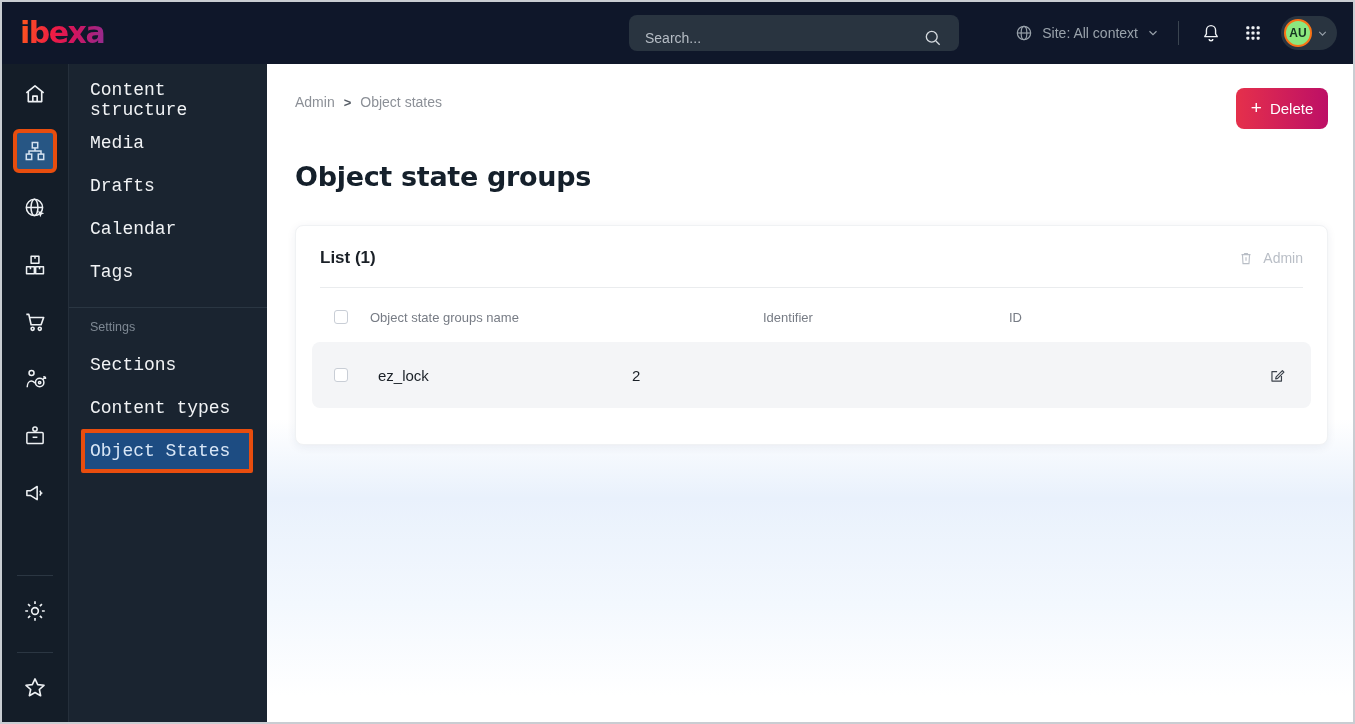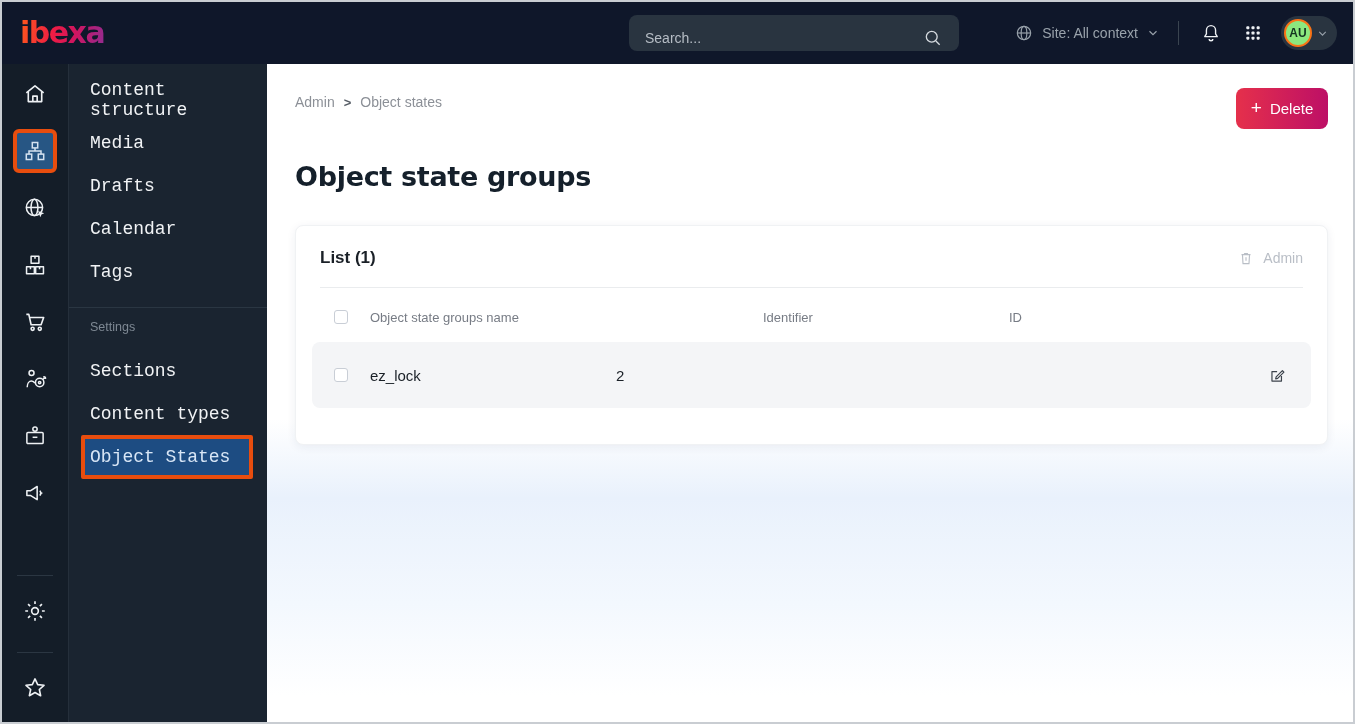--- a/index.html
+++ b/index.html
@@ -30,21 +30,21 @@
   .iconbar { width:67px; flex:none; background:#141d28; border-right:1px solid #252f3b; display:flex; flex-direction:column; align-items:center; padding:8px 0 12px; }
   .rail-item { width:44px; height:44px; flex:none; display:flex; align-items:center; justify-content:center; margin-bottom:13px; border-radius:6px; }
   .rail-item.active { background:#275684; border:4px solid #e84d0e; }
   .rail-divider { width:36px; height:1px; background:#2b3642; margin:6px 0 13px; flex:none; }
   .spacer { margin-top:auto; }
 
   
   .menubar { width:198px; flex:none; background:#1a2430; padding-top:14px; color:#f1f3f5; }
   .menu-item { height:43px; display:flex; align-items:center; padding-left:21px; font-size:18px; cursor:default;font-family:Liberation Mono, monospace; }
   .menu-section-divider { height:1px; background:#2a3642; margin:14px 0 12px; }
-  .menu-section-label { padding-left:21px; font-size:12.5px; color:#7e8893; margin-bottom:15px; }
+  .menu-section-label { padding-left:21px; font-size:12.5px; color:#7e8893; margin-bottom:9px; }
   .menu-item.active { margin:0 14px 0 12px; border:4px solid #e84d0e; background:#1d4c82; padding-left:5px; border-radius:2px; color:#d8e6f6; height:44px; }
 
   
   .main { flex:1; min-width:0; position:relative; padding:24px 25px 0 28px;
           background:linear-gradient(180deg,#ffffff 0%,#ffffff 54%,#e9f1fc 66%,#f3f8fe 82%,#ffffff 96%); }
   .main-top { display:flex; justify-content:space-between; align-items:flex-start; }
   .breadcrumb { margin-top:6px; font-size:14px; color:#8c9097; display:flex; align-items:center; gap:9px; }
   .breadcrumb .sep { color:#565d66; font-weight:700; font-size:13px; }
   .create-btn { width:92px; height:41px; border:none; border-radius:8px; color:#fff; font-size:15px; font-family:"Liberation Sans", sans-serif;
                 background:linear-gradient(90deg,#e5304b,#bd0f66); display:flex; align-items:center; justify-content:center; gap:8px; cursor:pointer; }
@@ -62,21 +62,21 @@
   .cols { display:flex; align-items:center; padding-left:14px; margin-top:18px; height:22px; }
   .row  { display:flex; align-items:center; margin:14px -8px 0; background:#f4f5f7; border-radius:8px; height:66px; padding:0 24px 0 22px; }
   .cell-check { width:36px; flex:none; display:flex; align-items:center; }
   .cell-name  { width:393px; flex:none; }
   .cell-ident { width:246px; flex:none; }
   .cell-id    { flex:1; }
   .cell-action{ width:30px; flex:none; display:flex; justify-content:flex-end; }
   .col-label { font-size:13px; color:#777c85; }
   .checkbox { width:14px; height:14px; border:1px solid #c9ced6; border-radius:3px; background:#fff; display:inline-block; }
   .link-name { font-size:15px; color:#1a2531; text-decoration:underline; }
-  .cell-text { font-size:15px; color:#1a2027; }
+  .cell-text { font-size:15px; color:#1a2027;margin-left:8px; }
 
   svg { display:block; }
 </style>
 </head>
 <body>
 
 <div class="frame">
 
   <div class="topbar">
     <div class="logo">ibexa</div>

